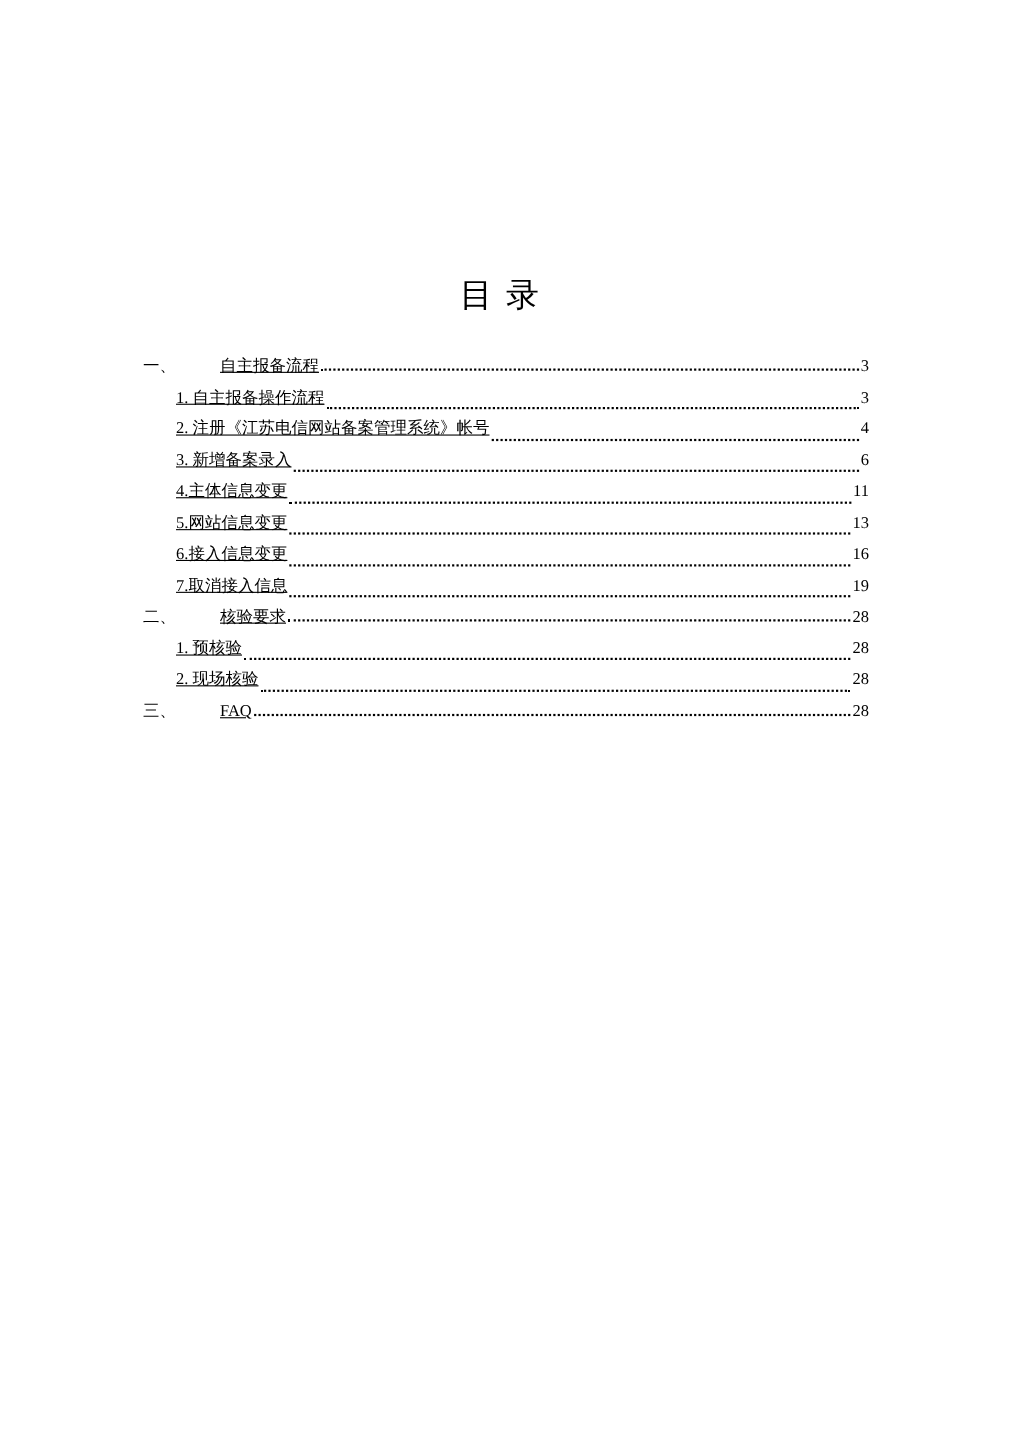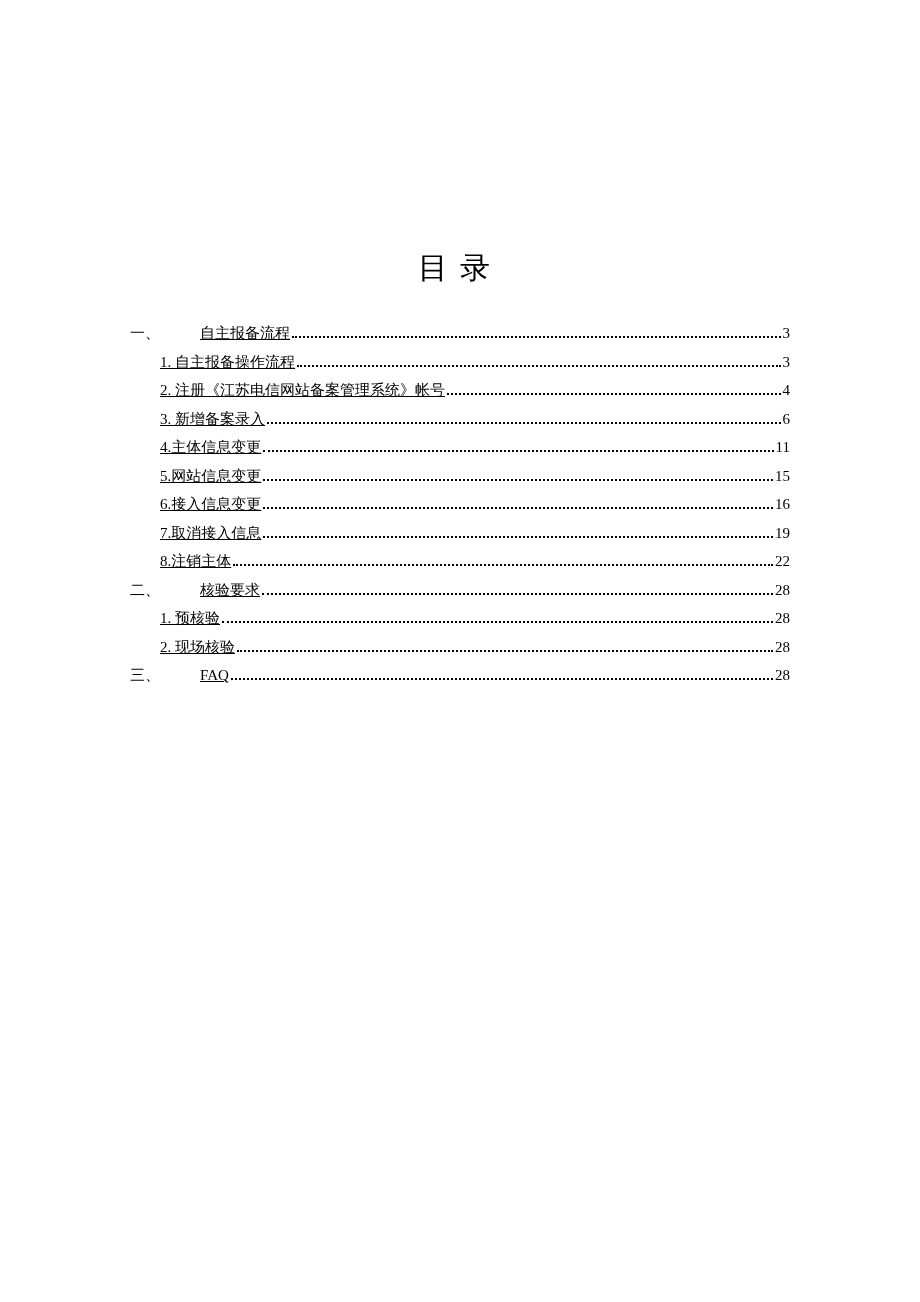--- a/index.html
+++ b/index.html
@@ -33,20 +33,21 @@
     align-items: baseline;
     white-space: nowrap;
   }
   .toc-level-1 .marker {
     width: 70px;
     flex: 0 0 auto;
     text-align: left;
   }
   .toc-level-2 {
     padding-left: 30px;
+    align-items: flex-end;
   }
   .toc-label {
     flex: 0 0 auto;
     text-decoration: underline;
   }
   .dots {
     flex: 1 1 auto;
     border-bottom: 2px dotted #000;
     margin: 0 2px 4px 2px;
     height: 0.7em;
@@ -83,36 +84,31 @@
         <span class="pageno">6</span>
       </div>
       <div class="toc-row toc-level-2">
         <span class="toc-label">4.主体信息变更</span>
         <span class="dots"></span>
         <span class="pageno">11</span>
       </div>
       <div class="toc-row toc-level-2">
         <span class="toc-label">5.网站信息变更</span>
         <span class="dots"></span>
-        <span class="pageno">15</span>
+        <span class="pageno">13</span>
       </div>
       <div class="toc-row toc-level-2">
         <span class="toc-label">6.接入信息变更</span>
         <span class="dots"></span>
         <span class="pageno">16</span>
       </div>
       <div class="toc-row toc-level-2">
         <span class="toc-label">7.取消接入信息</span>
         <span class="dots"></span>
         <span class="pageno">19</span>
-      </div>
-      <div class="toc-row toc-level-2">
-        <span class="toc-label">8.注销主体</span>
-        <span class="dots"></span>
-        <span class="pageno">22</span>
       </div>
       <div class="toc-row toc-level-1">
         <span class="marker">二、</span>
         <span class="toc-label">核验要求</span>
         <span class="dots"></span>
         <span class="pageno">28</span>
       </div>
       <div class="toc-row toc-level-2">
         <span class="toc-label">1. 预核验</span>
         <span class="dots"></span>

